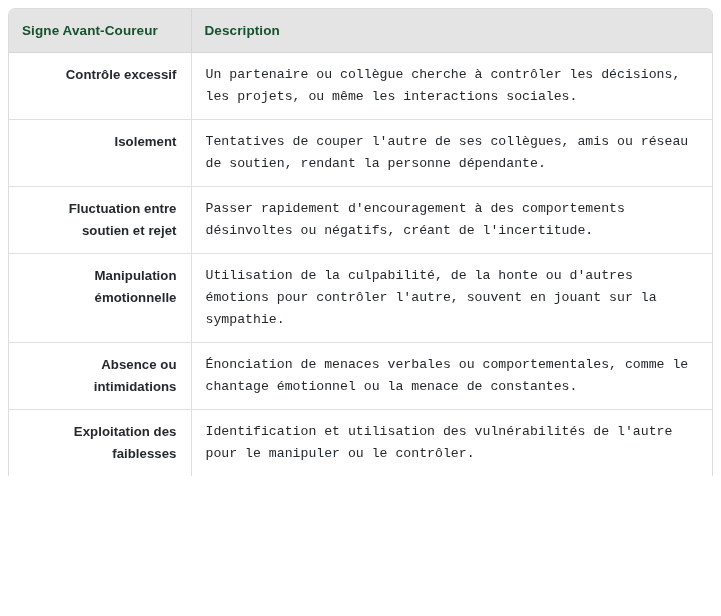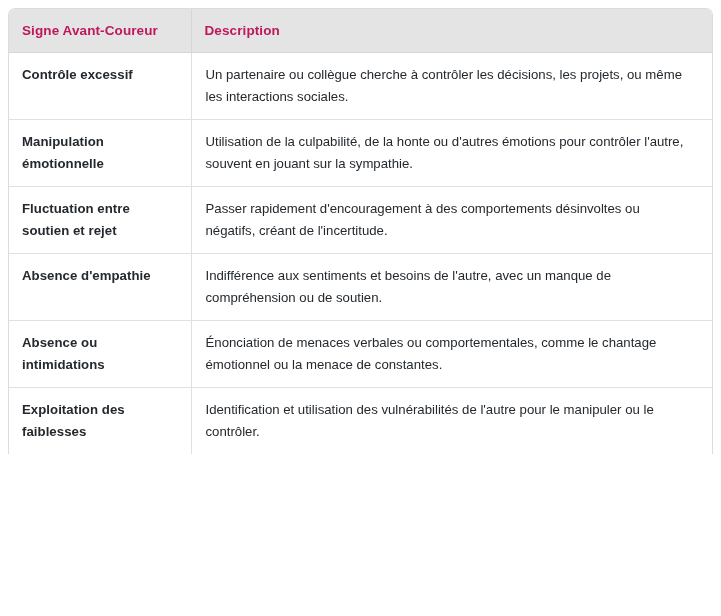--- a/index.html
+++ b/index.html
@@ -32,21 +32,21 @@
     border-collapse: collapse;
     width: 100%;
     table-layout: fixed;
   }
 
   table.signs-table col.col-sign { width: 182px; }
   table.signs-table col.col-desc { width: auto; }
 
   table.signs-table thead th {
     background: #e4e4e4;
-    color: #be185d;
+    color: #14532d;
     font-size: 13.5px;
     font-weight: 700;
     text-align: left;
     padding: 11px 12px 11px 13px;
     border-right: 1px solid #d6d6d6;
     border-bottom: 1px solid #d6d6d6;
     height: 21px;
     vertical-align: middle;
     letter-spacing: 0.1px;
   }
@@ -70,24 +70,26 @@
     padding-right: 22px;
   }
   table.signs-table tbody tr:last-child td {
     border-bottom: none;
   }
 
   td.sign-cell {
     font-weight: 700;
     color: #1f2328;
     letter-spacing: 0.05px;
+    text-align: right;
   }
   td.desc-cell {
     font-weight: 400;
     color: #2b3137;
+    font-family: Liberation Mono, monospace;
   }
 </style>
 </head>
 <body>
 
 <div class="table-wrap">
   <table class="signs-table">
     <colgroup>
       <col class="col-sign">
       <col class="col-desc">
@@ -97,30 +99,30 @@
         <th>Signe Avant-Coureur</th>
         <th>Description</th>
       </tr>
     </thead>
     <tbody>
       <tr>
         <td class="sign-cell">Contrôle excessif</td>
         <td class="desc-cell">Un partenaire ou collègue cherche à contrôler les décisions, les projets, ou même les interactions sociales.</td>
       </tr>
       <tr>
-        <td class="sign-cell">Manipulation émotionnelle</td>
-        <td class="desc-cell">Utilisation de la culpabilité, de la honte ou d'autres émotions pour contrôler l'autre, souvent en jouant sur la sympathie.</td>
+        <td class="sign-cell">Isolement</td>
+        <td class="desc-cell">Tentatives de couper l'autre de ses collègues, amis ou réseau de soutien, rendant la personne dépendante.</td>
       </tr>
       <tr>
         <td class="sign-cell">Fluctuation entre soutien et rejet</td>
         <td class="desc-cell">Passer rapidement d'encouragement à des comportements désinvoltes ou négatifs, créant de l'incertitude.</td>
       </tr>
       <tr>
-        <td class="sign-cell">Absence d'empathie</td>
-        <td class="desc-cell">Indifférence aux sentiments et besoins de l'autre, avec un manque de compréhension ou de soutien.</td>
+        <td class="sign-cell">Manipulation émotionnelle</td>
+        <td class="desc-cell">Utilisation de la culpabilité, de la honte ou d'autres émotions pour contrôler l'autre, souvent en jouant sur la sympathie.</td>
       </tr>
       <tr>
         <td class="sign-cell">Absence ou intimidations</td>
         <td class="desc-cell">Énonciation de menaces verbales ou comportementales, comme le chantage émotionnel ou la menace de constantes.</td>
       </tr>
       <tr>
         <td class="sign-cell">Exploitation des faiblesses</td>
         <td class="desc-cell">Identification et utilisation des vulnérabilités de l'autre pour le manipuler ou le contrôler.</td>
       </tr>
 

